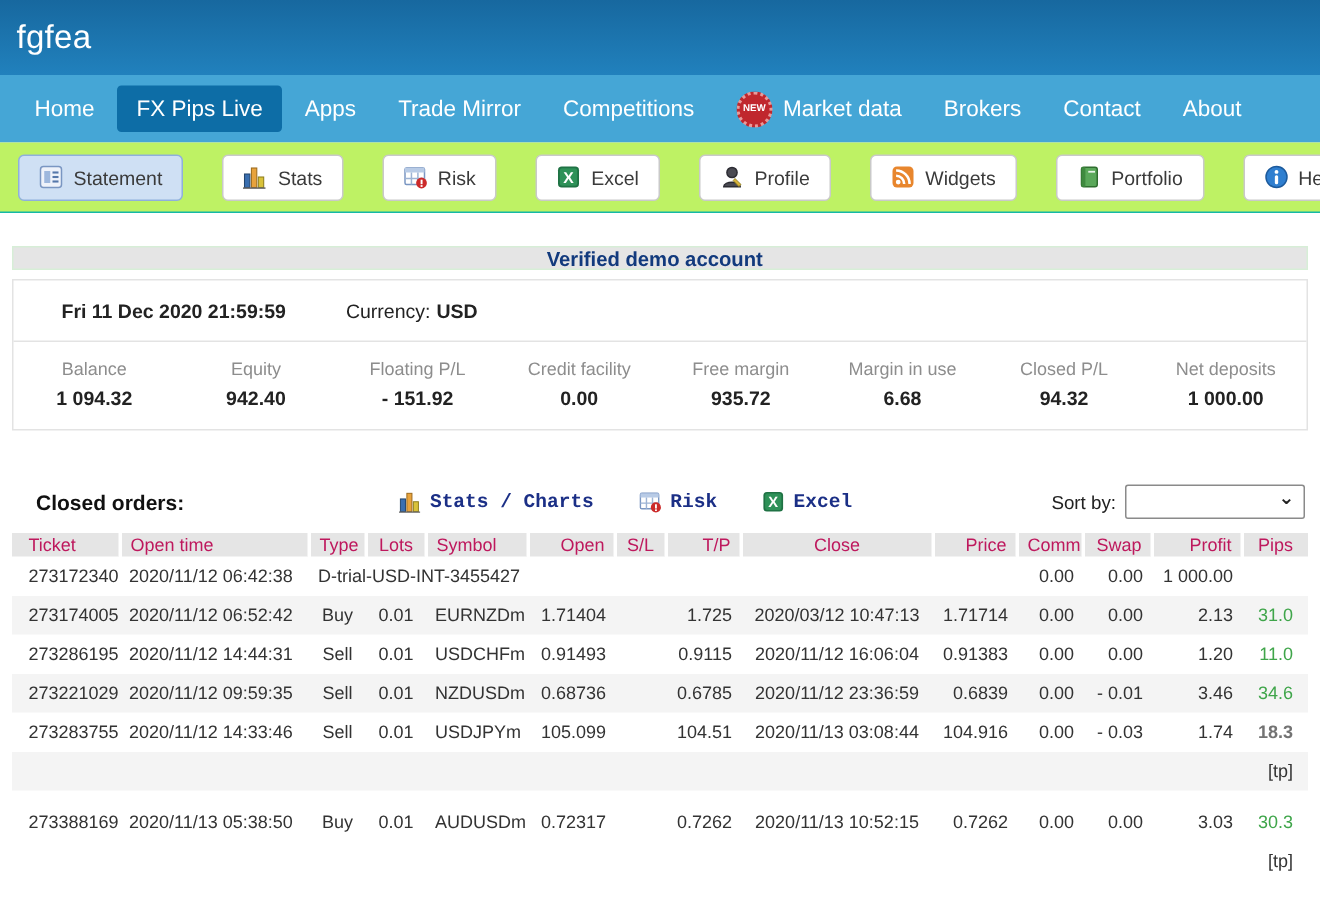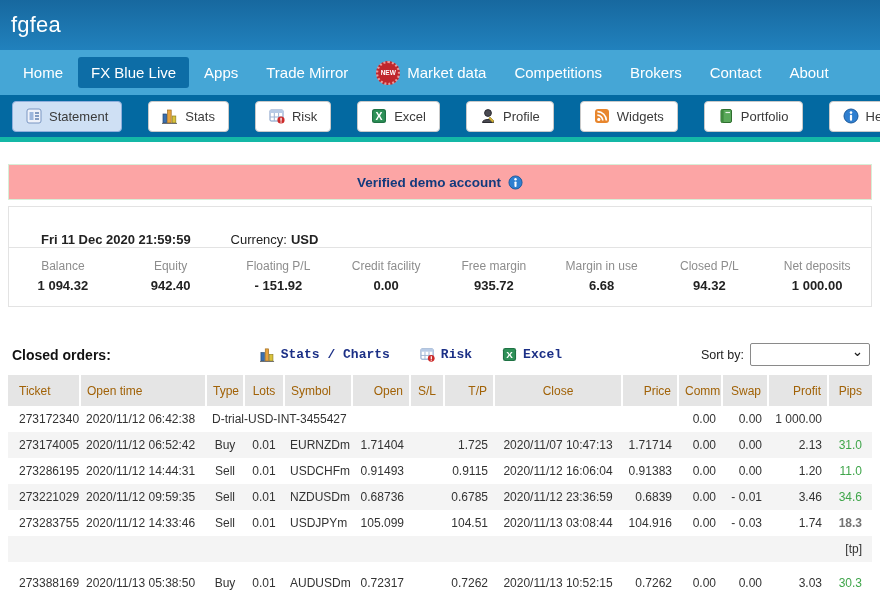--- a/index.html
+++ b/index.html
@@ -14,67 +14,67 @@
   
   .nav { height:45px; background:#45a6d6; display:flex; align-items:center; padding-left:10px; }
   .nav a { color:#fff; font-size:15px; text-decoration:none; padding:7px 13px; margin-right:2px;
     border-radius:3px; white-space:nowrap; display:flex; align-items:center; }
   .nav a.active { background:#0d6da6; }
   .new-badge { display:inline-flex; align-items:center; justify-content:center;
     width:24px; height:24px; border-radius:50%; background:#c0272d; border:2px dotted #e89a9a;
     color:#fff; font-size:6.5px; font-weight:bold; margin-right:7px; }
 
   
-  .toolbar { height:47px; background:#0369a1; border-bottom:5px solid #14b8a6;
+  .toolbar { height:47px; background:#bef264; border-bottom:1px solid #14b8a6;
     display:flex; align-items:center; padding:0 12px; }
   .tbtn { height:31px; background:#fff; border:1px solid #c9c9c9; border-radius:4px;
     display:flex; align-items:center; padding:0 13px; margin-right:26px; font-size:13px;
     color:#3a3a3a; cursor:pointer; white-space:nowrap; }
   .tbtn svg { margin-right:7px; }
   .tbtn.active { background:#cfe0f4; border-color:#8fafdc; }
 
   .main { padding:0 8px; }
 
   
-  .banner { margin-top:22px; height:36px; background:#fca5a5; border:1px solid #d7eed7;
-    display:flex; align-items:center; justify-content:center; }
+  .banner { margin-top:22px; height:16px; background:#e5e5e5; border:1px solid #d7eed7;
+    display:flex; align-items:center; justify-content:center;flex-direction:column; }
   .banner .txt { color:#123a7d; font-size:13.5px; font-weight:bold; margin-right:7px; }
 
   
   .acct-box { margin-top:6px; border:1px solid #e3e3e3; background:#fff; }
-  .acct-row1 { display:flex; align-items:flex-end; height:41px; border-bottom:1px solid #e3e3e3;
+  .acct-row1 { display:flex; align-items:center; height:41px; border-bottom:1px solid #e3e3e3;
     font-size:13px; color:#222; }
   .acct-datetime { font-weight:bold; margin-left:32px; }
   .acct-currency { margin-left:40px; }
   .acct-currency b { margin-left:4px; }
   .acct-summary { display:grid; grid-template-columns:repeat(8,1fr); padding:11px 0 13px; }
   .sum-cell { text-align:center; }
   .sum-label { color:#8d8d8d; font-size:12px; }
   .sum-value { color:#222; font-size:13px; font-weight:bold; margin-top:5px; white-space:nowrap; }
 
   
   .orders-bar { margin-top:36px; display:flex; align-items:center; }
-  .orders-title { font-size:14px; font-weight:bold; color:#111; margin-left:4px; }
+  .orders-title { font-size:14px; font-weight:bold; color:#111; margin-left:16px; }
   .orders-links { display:flex; align-items:center; margin-left:auto; margin-right:auto;
     padding-left:40px;font-family:Liberation Mono, monospace; }
   .olink { display:flex; align-items:center; color:#1b2f86; font-size:13px; font-weight:bold;
     text-decoration:none; margin-right:30px; white-space:nowrap; }
   .olink svg { margin-right:6px; }
   .sort-group { display:flex; align-items:center; margin-right:2px; }
   .sort-label { font-size:12.5px; color:#222; margin-right:6px; }
   .sort-wrap { position:relative; }
   .sort-wrap select { width:120px; height:23px; border:1px solid #8a8a8a; border-radius:2px;
     background:#fff; -webkit-appearance:none; appearance:none; padding:0 20px 0 6px; font-size:12px; }
   .sort-wrap .chev { position:absolute; right:7px; top:1px; font-size:13px; color:#222;
     pointer-events:none; font-weight:bold; }
 
   
   table.orders { width:100%; border-collapse:collapse; table-layout:fixed; margin-top:9px;
     font-size:12px; color:#333; }
-  table.orders th { background:#e5e5e5; font-weight:normal; color:#a16207; height:31px;
+  table.orders th { background:#e5e5e5; font-weight:normal; color:#be185d; height:16px;
     border-right:2px solid #fff; padding:0 6px; white-space:nowrap; overflow:hidden; }
   table.orders th:last-child { border-right:none; }
   table.orders td { height:26px; padding:0 6px; white-space:nowrap; overflow:hidden; }
   tr.striped td { background:#f4f4f4; }
   tr.spacer td { height:8px; background:#fff; }
   .al { text-align:left; } .ac { text-align:center; } .ar { text-align:right; }
   .pad-first { padding-left:11px !important; }
   .pad-last { padding-right:10px !important; }
 </style>
 </head>
@@ -148,35 +148,35 @@
 
 <div class="site-header">
   <span class="site-title">fgfea</span>
 </div>
 
 <div class="nav">
   <a href="#">
       <span>Home</span>
     </a>
   <a href="#" class="active">
-      <span>FX Blue Live</span>
+      <span>FX Pips Live</span>
     </a>
   <a href="#">
       <span>Apps</span>
     </a>
   <a href="#">
       <span>Trade Mirror</span>
+    </a>
+  <a href="#">
+      <span>Competitions</span>
     </a>
   <a href="#">
     <span class="new-badge">NEW</span>
     <span>Market data</span>
   </a>
-  <a href="#">
-      <span>Competitions</span>
-    </a>
   <a href="#">
       <span>Brokers</span>
     </a>
   <a href="#">
       <span>Contact</span>
     </a>
   <a href="#">
       <span>About</span>
     </a>
 </div>
@@ -364,21 +364,21 @@
         </tr>
         <tr class="striped">
           <td class="al pad-first">273174005</td>
           <td class="al">2020/11/12 06:52:42</td>
           <td class="ac">Buy</td>
           <td class="ac">0.01</td>
           <td class="al">EURNZDm</td>
           <td class="ar">1.71404</td>
           <td class="ac"></td>
           <td class="ar">1.725</td>
-          <td class="ac">2020/11/07 10:47:13</td>
+          <td class="ac">2020/03/12 10:47:13</td>
           <td class="ar">1.71714</td>
           <td class="ar">0.00</td>
           <td class="ar">0.00</td>
           <td class="ar">2.13</td>
           <td class="ar pad-last" style="color: rgb(63, 165, 74);">31.0</td>
         </tr>
         <tr>
           <td class="al pad-first">273286195</td>
           <td class="al">2020/11/12 14:44:31</td>
           <td class="ac">Sell</td>

